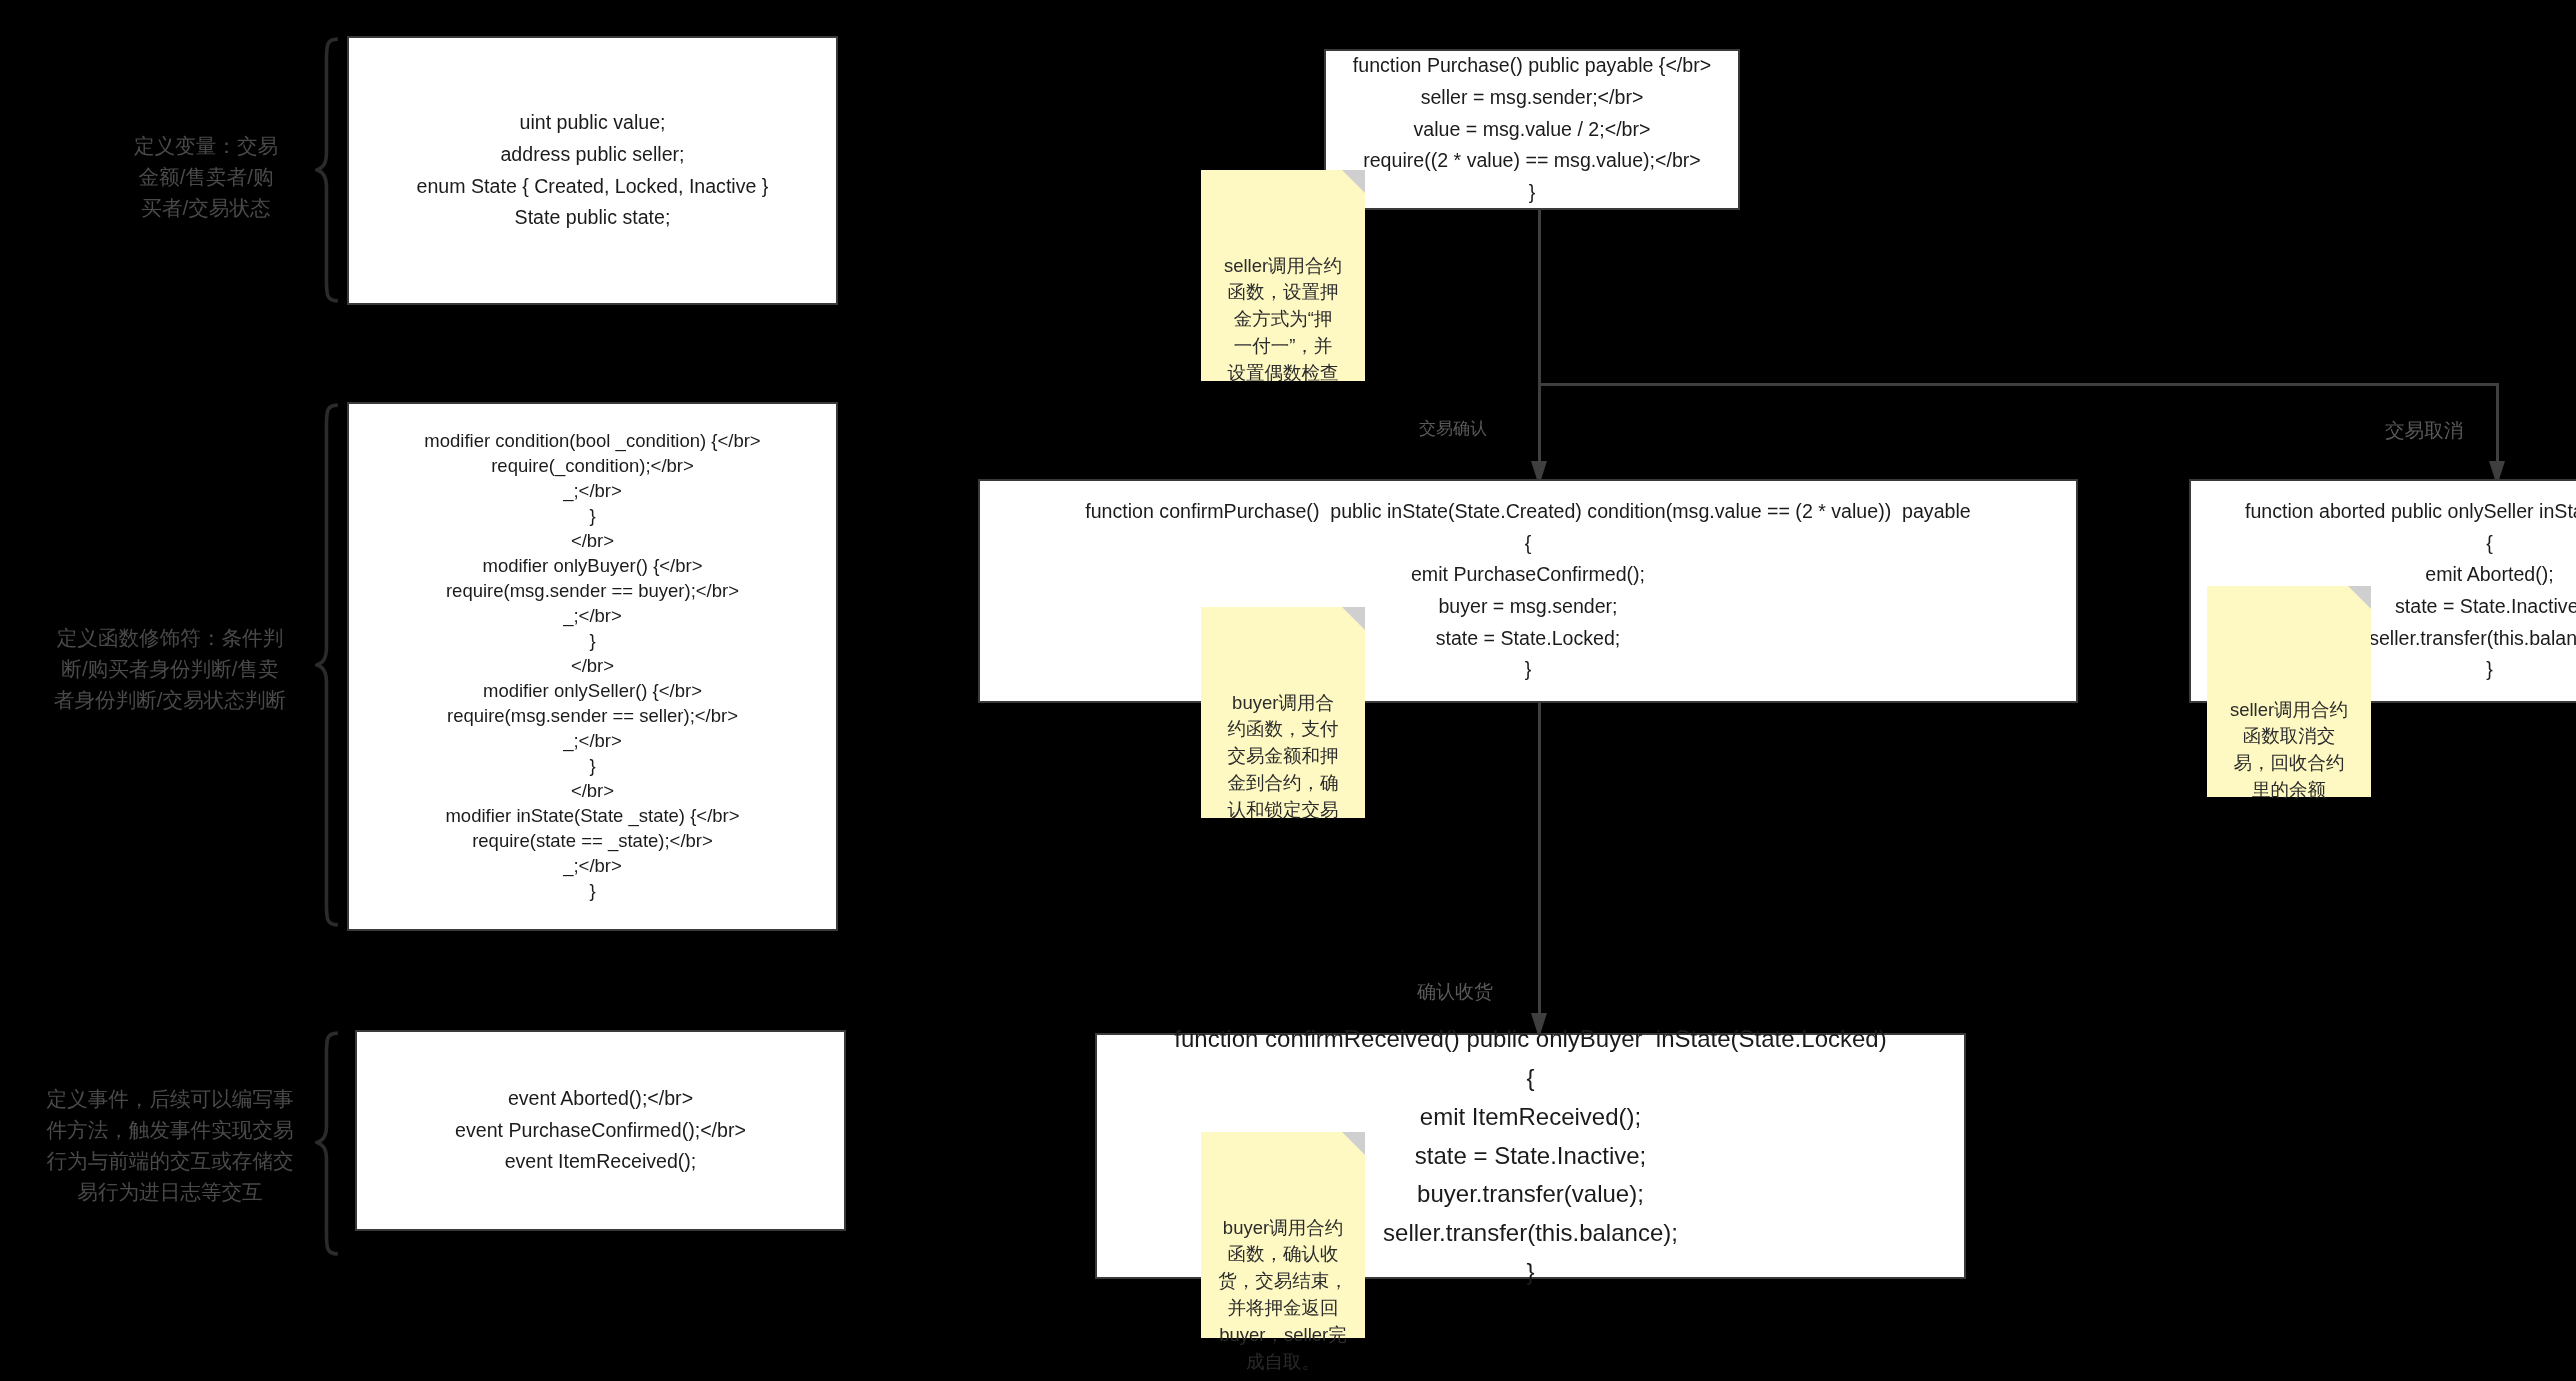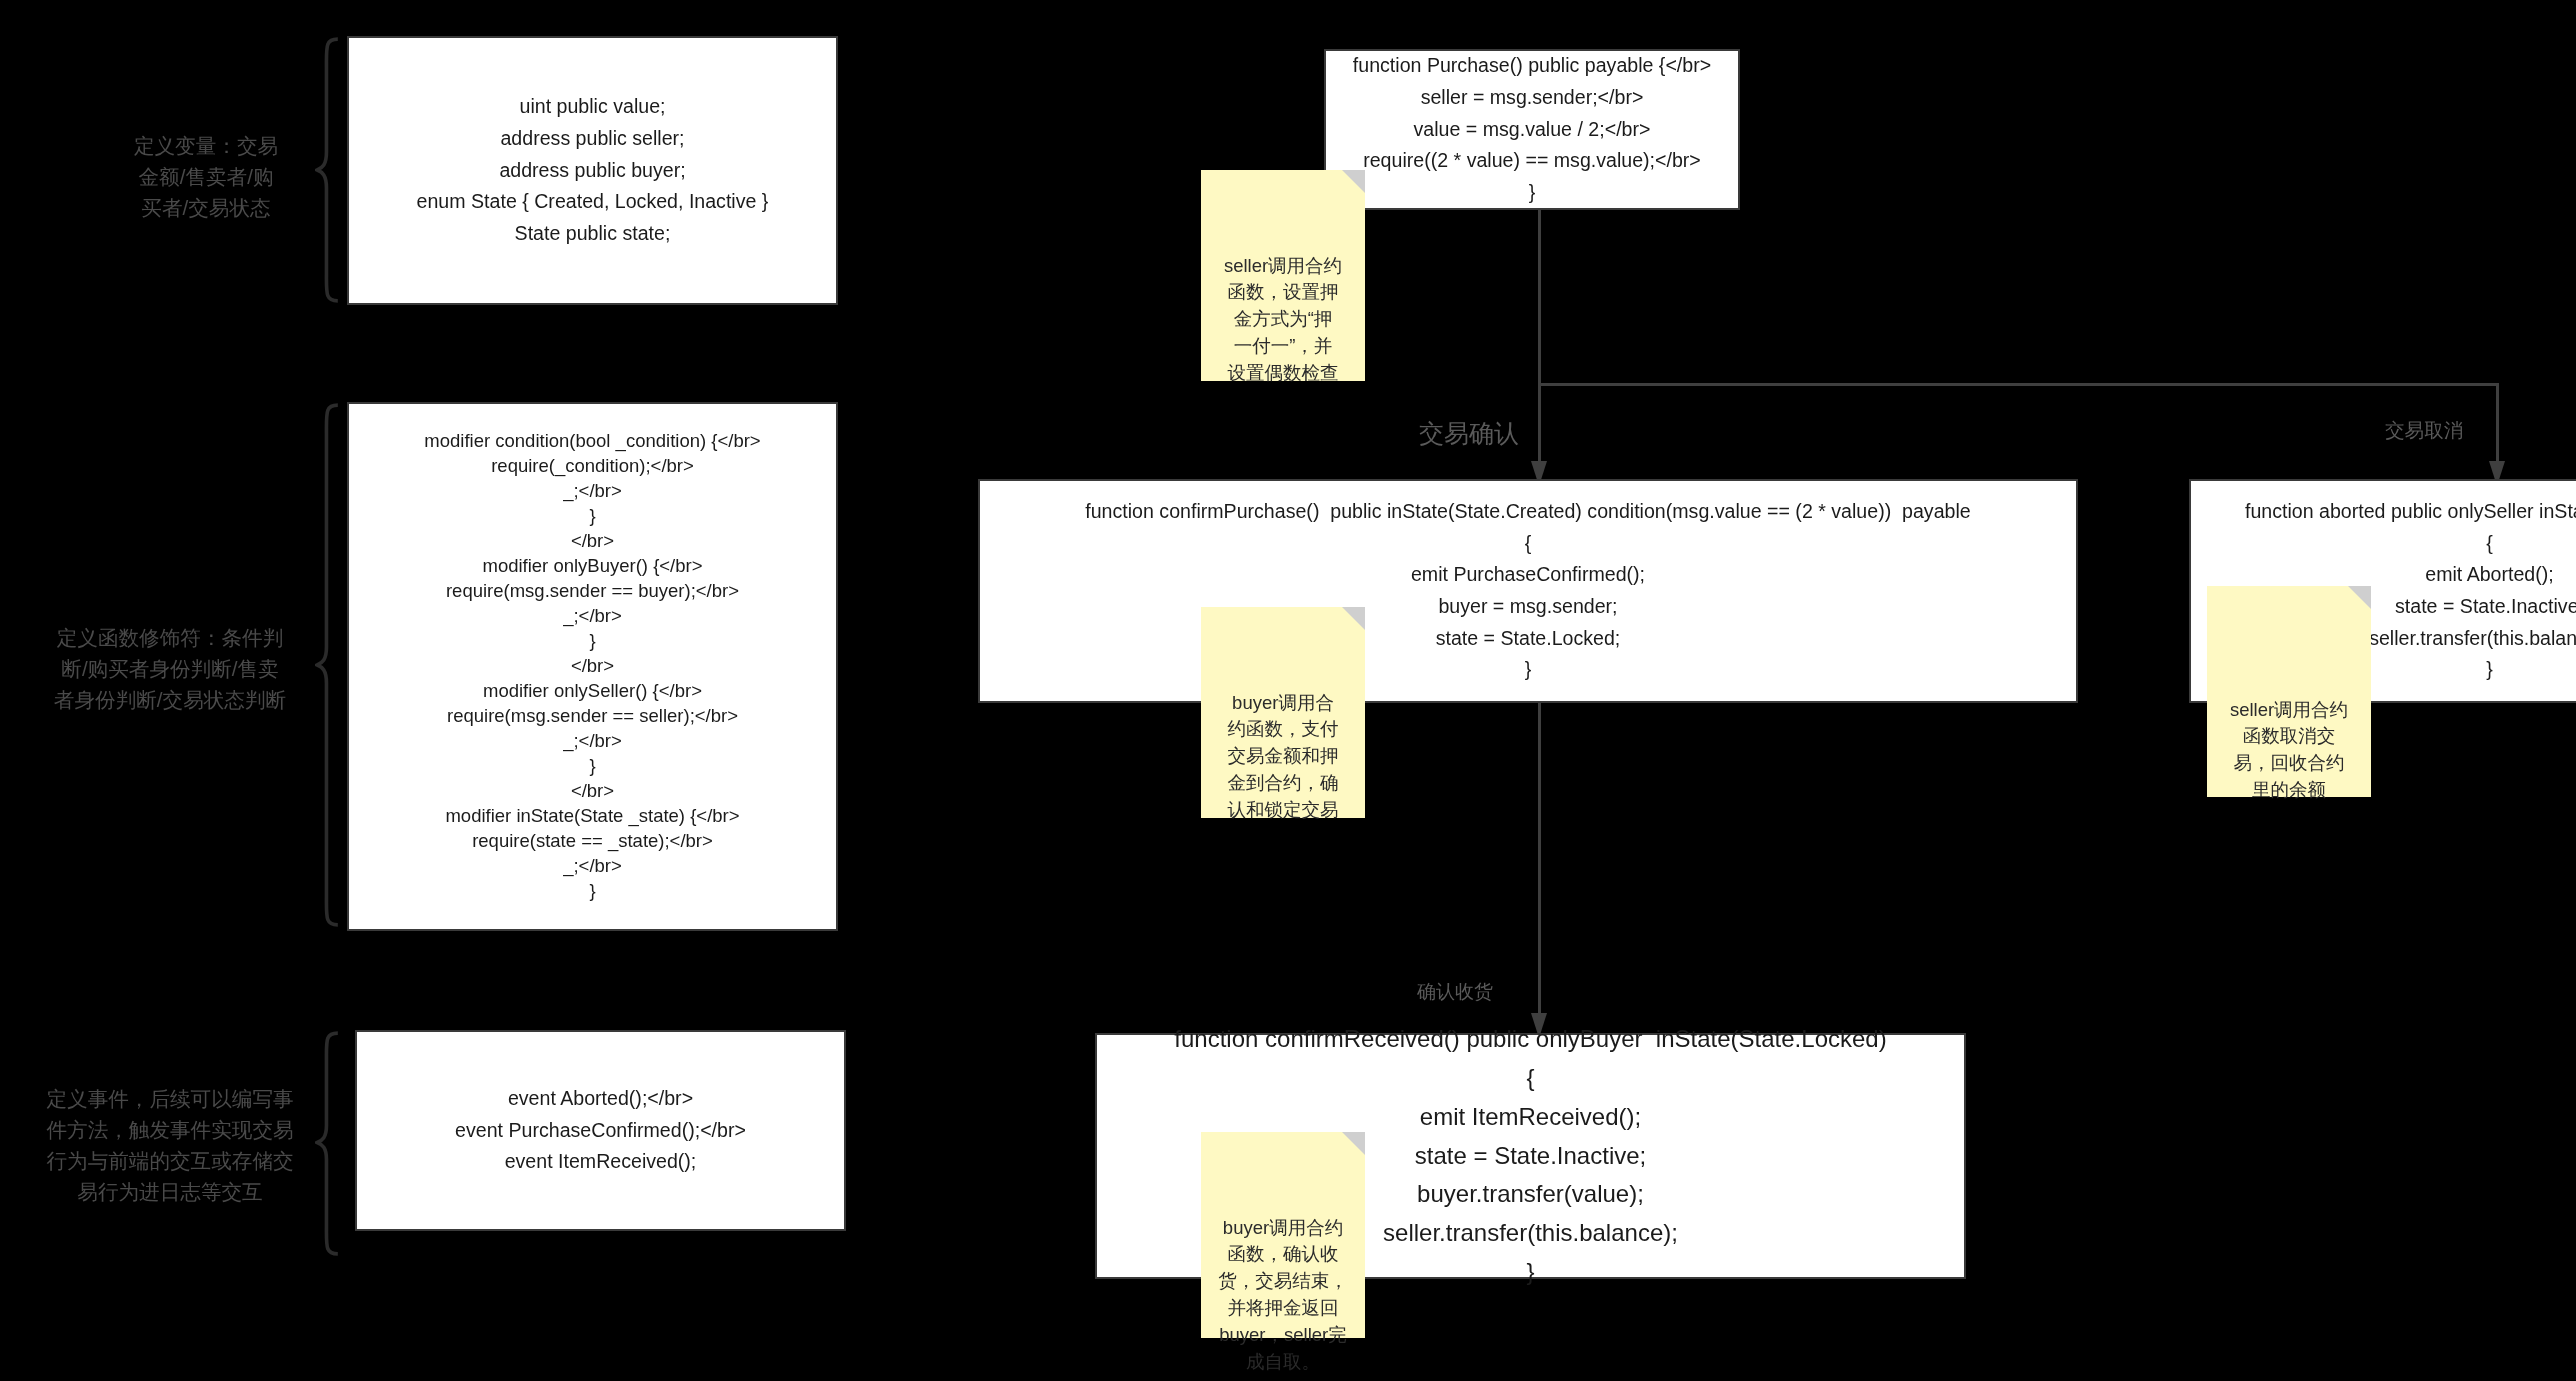--- a/index.html
+++ b/index.html
@@ -73,21 +73,20 @@
       <path d="M44 6 C20 6 22 20 22 58 L22 185 C22 208 14 214 4 218 C14 222 22 228 22 251 L22 382 C22 420 20 434 44 434" fill="none" stroke="#2b2b2b" stroke-width="7"></path>
     </svg>
   </div>
 
   <div class="box" style="left:347px;top:36px;width:491px;height:269px;font-size:19.6px;">
     <div class="inner">
       <span class="ln">uint public value;</span>
       <span class="ln"></span>
       <span class="ln">address public seller;</span>
       <span class="ln"></span>
-      <span class="ln">address public buyer;</span>
       <span class="ln"></span>
       <span class="ln">enum State { Created, Locked, Inactive }</span>
       <span class="ln">State public state;</span>
     </div>
   </div>
 
   <div class="box" style="left:347px;top:402px;width:491px;height:529px;font-size:18.5px;line-height:1.35;">
     <div class="inner">
       <span class="ln">modifier condition(bool _condition) {&lt;/br&gt;</span>
       <span class="ln">require(_condition);&lt;/br&gt;</span>
@@ -125,21 +124,21 @@
 
   <div class="ln-v" style="left:1538px;top:383px;height:95px;"></div>
   <div class="arrowhead" style="left:1531px;top:461px;"></div>
 
   <div class="ln-v" style="left:2496px;top:383px;height:95px;"></div>
   <div class="arrowhead" style="left:2489px;top:461px;"></div>
 
   <div class="ln-v" style="left:1538px;top:702px;height:330px;"></div>
   <div class="arrowhead" style="left:1531px;top:1013px;"></div>
 
-  <div class="edge-label" style="left:1419px;top:417px;font-size:25px;">交易确认</div>
+  <div class="edge-label" style="left:1419px;top:417px;font-size:17px;">交易确认</div>
   <div class="edge-label" style="left:2385px;top:417px;font-size:19.6px;">交易取消</div>
   <div class="edge-label" style="left:1417px;top:979px;font-size:19px;">确认收货</div>
 
   <div class="box" style="left:1324px;top:49px;width:416px;height:161px;font-size:19.6px;">
     <div class="inner">
       <span class="ln">function Purchase() public payable {&lt;/br&gt;</span>
       <span class="ln">seller = msg.sender;&lt;/br&gt;</span>
       <span class="ln">value = msg.value / 2;&lt;/br&gt;</span>
       <span class="ln">require((2 * value) == msg.value);&lt;/br&gt;</span>
       <span class="ln">}</span>

